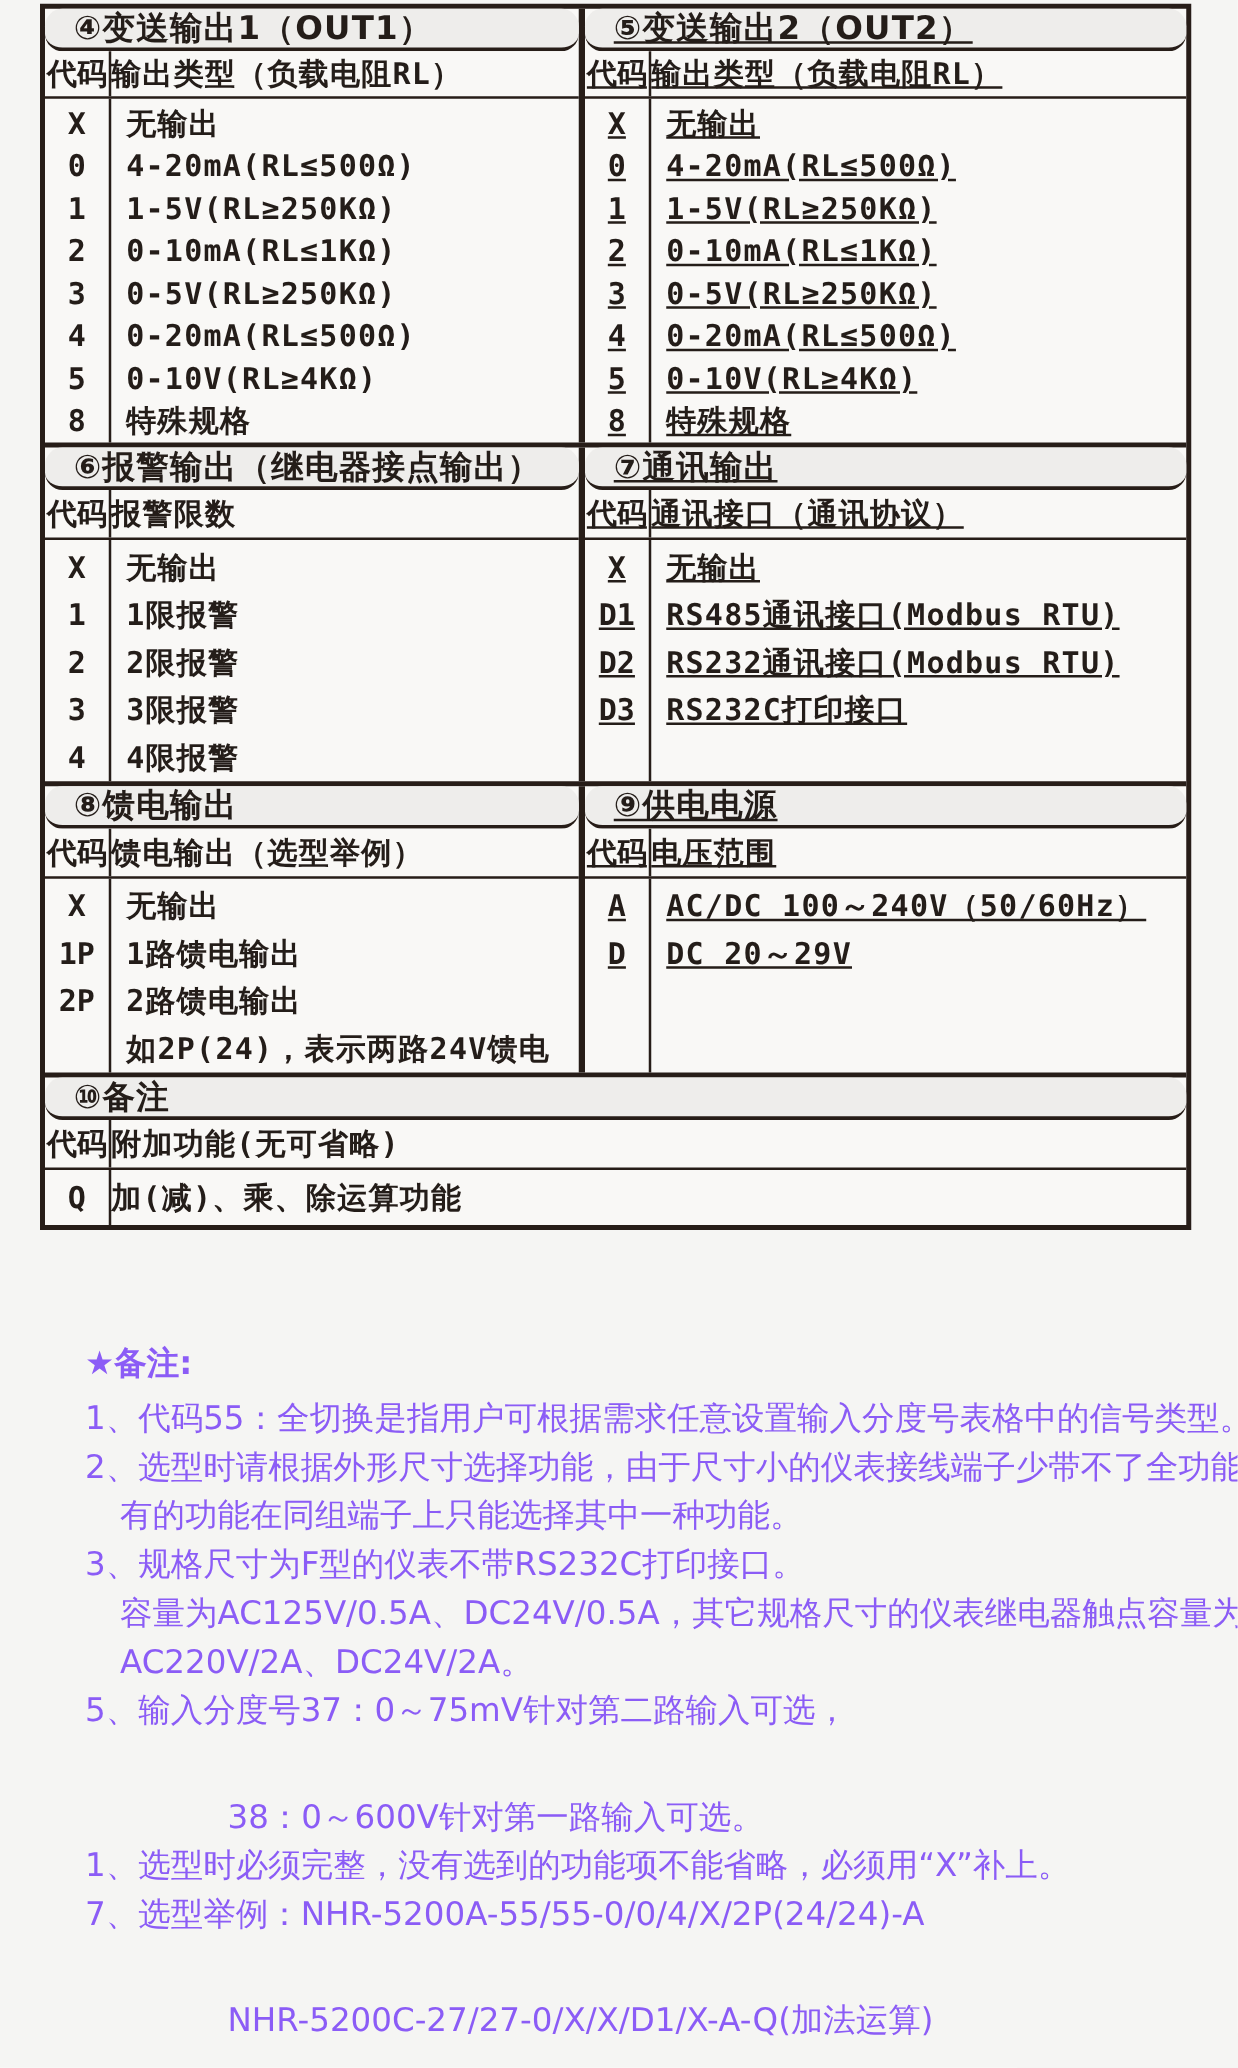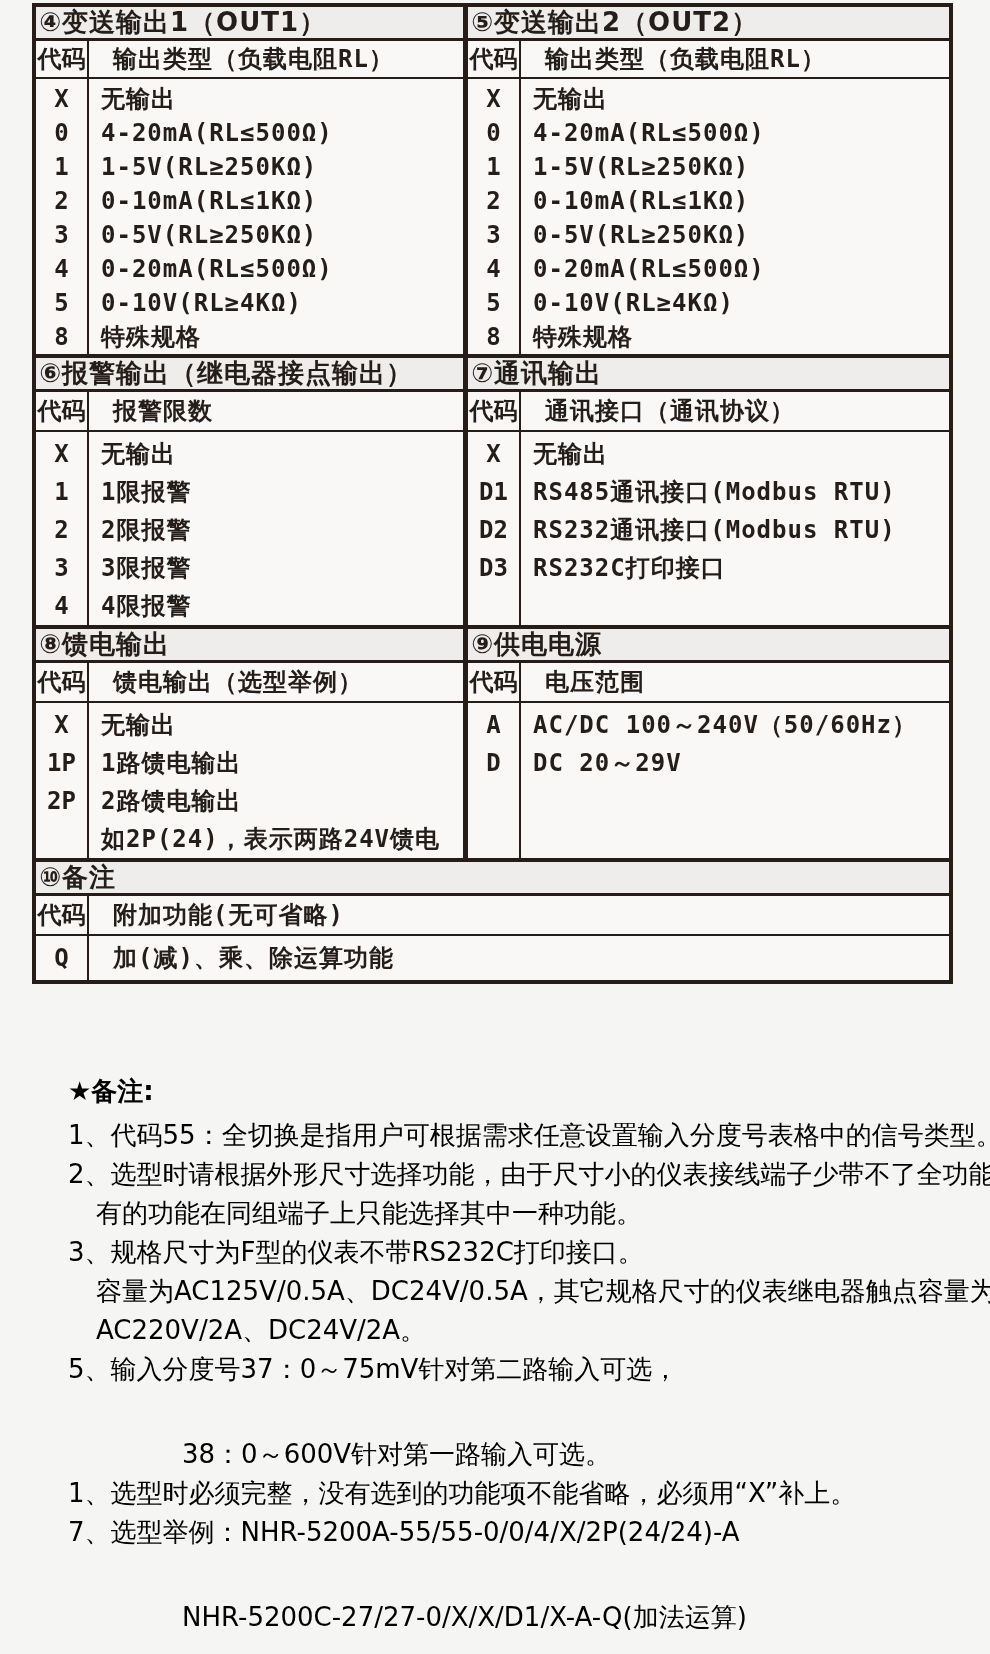--- a/index.html
+++ b/index.html
@@ -12,62 +12,63 @@
   }
   .sheet {
     position:absolute; left:32px; top:3px; width:921px;
     background:#f9f8f6;
     border:4px solid #271d18;
   }
   .srow { display:flex; border-bottom:4px solid #271d18; }
   .srow.last { border-bottom:none; }
   .sub { display:flex; flex-direction:column; }
   .sub.left  { width:432px; border-right:5px solid #271d18; flex-shrink:0; }
-  .sub.right { flex:1; }
+  .sub.right { flex:1;text-decoration:underline; }
   .band {
     height:34px; background:#eeedeb;
     border-bottom:3px solid #271d18;
     display:flex; align-items:center;
-    padding-left:3px;
+    padding-left:23px;
     font-weight:bold; font-size:26px; letter-spacing:1px;
     font-family:"DejaVu Sans", sans-serif;
+    border-radius:14px;
   }
   .colhead {
     display:flex; align-items:stretch;
     border-bottom:2px solid #271d18;
     font-weight:bold; font-size:24px;
     font-family:"DejaVu Sans Mono","Liberation Mono",monospace;
   }
   .colhead.h38 { height:38px; } .colhead.h40 { height:40px; }
   .cc {
     width:53px; flex-shrink:0;
     border-right:2px solid #271d18;
     display:flex; align-items:center; justify-content:center;
     text-align:left;
   }
-  .dc { flex:1; display:flex; align-items:center; padding-left:24px; letter-spacing:1px; }
+  .dc { flex:1; display:flex; align-items:center; padding-left:0; letter-spacing:1px; }
   .tbody {
     display:flex; align-items:stretch; flex:1;
     font-weight:bold; font-size:24px;
     font-family:"DejaVu Sans Mono","Liberation Mono",monospace;
   }
   .tbody .cc { flex-direction:column; justify-content:flex-start; padding-top:3px; }
   .tbody .dcol { flex:1; padding-left:12px; padding-top:3px; letter-spacing:1px; }
   .ln { white-space:nowrap; }
   .lh34 .ln { line-height:34px; height:34px; }
   .lh38 .ln { line-height:38px; height:38px; }
   .b273 { height:273px; } .b190 { height:190px; } .b186 { height:186px; }
   .remrow { display:flex; align-items:stretch; font-weight:bold; font-size:24px;
             font-family:"DejaVu Sans Mono","Liberation Mono",monospace; }
   .remrow.h40 { height:40px; border-bottom:2px solid #271d18; }
   .remrow.h44 { height:44px; }
   
   .notes {
     position:absolute; left:68px; top:1072px; width:880px;
-    font-size:26px; line-height:39px; color:#000000;
+    font-size:26px; line-height:39px; color:#8b5cf6;
     font-family:"DejaVu Sans", sans-serif;
   }
   .notes .ntitle { font-weight:bold; margin-bottom:5px; }
   .nline { white-space:nowrap; }
   .ind1 { padding-left:28px; }
   .ind2 { padding-left:114px;margin-top:46px; }
 </style>
 </head>
 <body>
 

